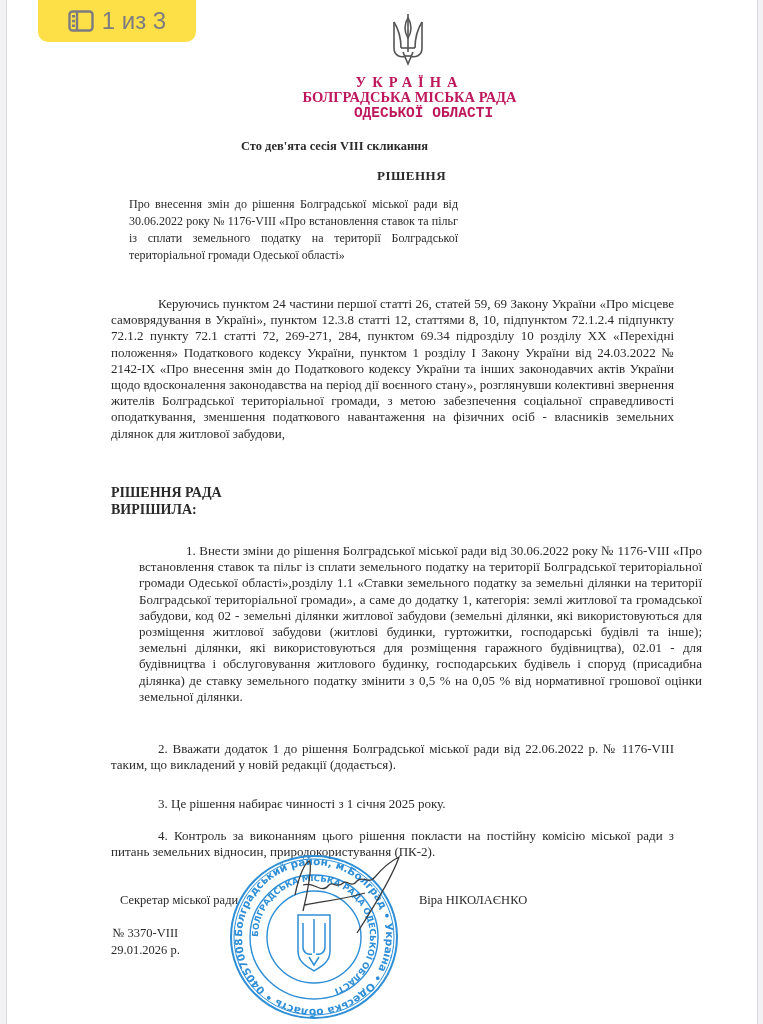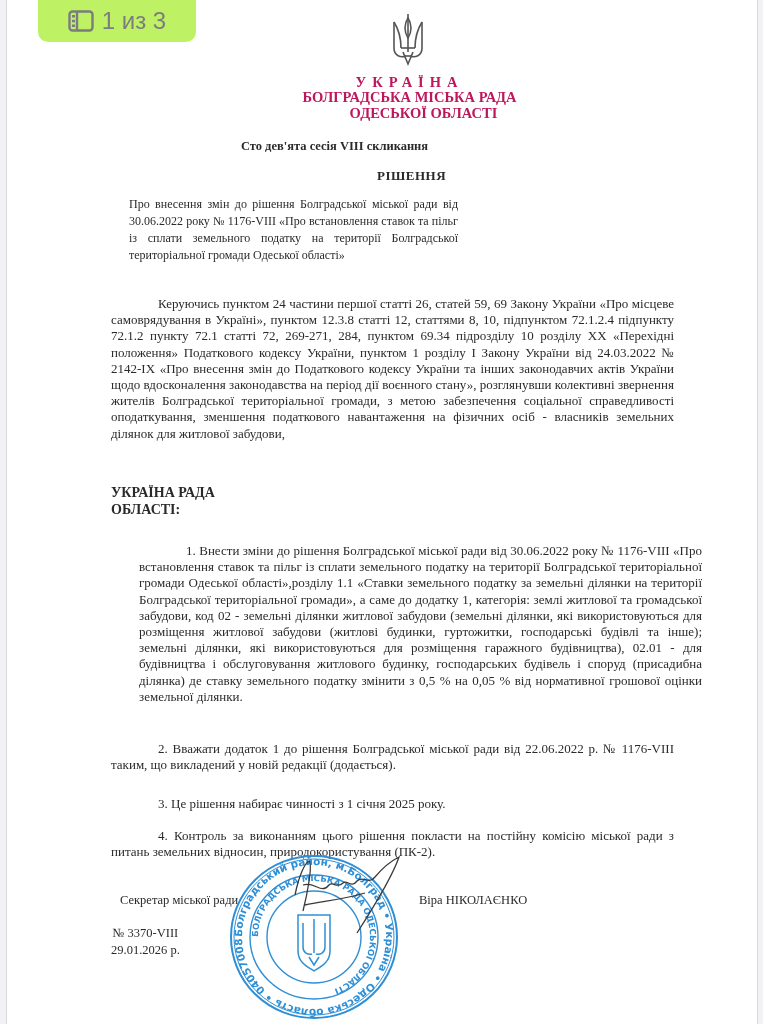--- a/index.html
+++ b/index.html
@@ -9,31 +9,31 @@
     font-family:"Liberation Serif", "DejaVu Serif", serif;
     color:#2a2a2a;
   }
   .page {
     position:absolute; left:6px; top:0; width:750px; height:1024px;
     background:#ffffff;
     border-left:1px solid #d9d9de; border-right:1px solid #d9d9de;
   }
   .page-indicator {
     position:absolute; left:38px; top:0; width:158px; height:42px;
-    background:#bef264; border-radius:0 0 10px 10px;
+    background:#fde047; border-radius:0 0 10px 10px;
     display:flex; align-items:center; justify-content:center; gap:8px;
     font-family:"Liberation Sans","DejaVu Sans",sans-serif;
     font-size:24px; color:#7c7c80; z-index:5;
   }
   .page-indicator svg { display:block; }
   .trident { position:absolute; left:391px; top:12px; width:34px; height:56px; }
   .hdr { position:absolute; left:0; width:763px; text-align:center; font-weight:bold; color:#be185d; }
   .hdr1 { top:74px; font-size:14.5px; letter-spacing:6px; padding-left:56px; box-sizing:border-box; }
   .hdr2 { top:89px; font-size:14.5px; padding-left:56px; box-sizing:border-box;text-align:center; }
-  .hdr3 { top:105px; font-size:14.5px; padding-left:84px; box-sizing:border-box; }
+  .hdr3 { top:105px; font-size:14.5px; padding-left:84px; box-sizing:border-box;font-family:Liberation Mono, monospace; }
   .session { position:absolute; left:0; width:613px; top:139px; text-align:center; font-weight:bold; font-size:12.5px; padding-left:56px; box-sizing:border-box; }
   .decision-title { position:absolute; left:377px; top:168px; font-weight:bold; font-size:13px; letter-spacing:0.5px; }
   .subject { position:absolute; left:129px; top:196px; width:329px; font-size:12px; line-height:17px; text-align:justify; }
   .para { position:absolute; left:111px; width:563px; font-size:13px; line-height:16.2px; text-align:justify; text-indent:47px; }
   .p-intro { top:296px; }
   .council { position:absolute; left:111px; top:484px; font-weight:bold; font-size:14px; line-height:17px; }
   .p1 { top:543px;margin-left:28px; }
   .p2 { top:741px; }
   .p3 { top:796px; }
   .p4 { top:828px; }
@@ -80,22 +80,22 @@
 <div class="hdr hdr3">ОДЕСЬКОЇ ОБЛАСТІ</div>
 
 <div class="session">Сто дев'ята сесія VIII скликання</div>
 <div class="decision-title">РІШЕННЯ</div>
 
 <div class="subject">Про внесення змін до рішення Болградської міської ради від 30.06.2022 року № 1176-VIII «Про встановлення ставок та пільг із сплати земельного податку на території Болградської територіальної громади Одеської області»</div>
 
 <div class="para p-intro">Керуючись пунктом 24 частини першої статті 26, статей 59, 69 Закону України «Про місцеве самоврядування в Україні», пунктом 12.3.8 статті 12, статтями 8, 10, підпунктом 72.1.2.4 підпункту 72.1.2 пункту 72.1 статті 72, 269-271, 284, пунктом 69.34 підрозділу 10 розділу XX «Перехідні положення» Податкового кодексу України, пунктом 1 розділу I Закону України від 24.03.2022 № 2142-IX «Про внесення змін до Податкового кодексу України та інших законодавчих актів України щодо вдосконалення законодавства на період дії воєнного стану», розглянувши колективні звернення жителів Болградської територіальної громади, з метою забезпечення соціальної справедливості оподаткування, зменшення податкового навантаження на фізичних осіб - власників земельних ділянок для житлової забудови,</div>
 
 <div class="council">
-  <div>УКРАЇНА РАДА</div>
-  <div>ОБЛАСТІ:</div>
+  <div>РІШЕННЯ РАДА</div>
+  <div>ВИРІШИЛА:</div>
 </div>
 
 <div class="para p1">1. Внести зміни до рішення Болградської міської ради  від 30.06.2022 року № 1176-VIII «Про встановлення ставок та пільг із сплати земельного податку на території Болградської територіальної громади Одеської області»,розділу 1.1 «Ставки земельного податку за земельні ділянки на території Болградської територіальної громади», а саме до додатку 1, категорія: землі житлової та громадської забудови, код 02 - земельні ділянки житлової забудови (земельні ділянки, які використовуються для розміщення житлової забудови (житлові будинки, гуртожитки, господарські будівлі та інше); земельні ділянки, які використовуються для розміщення гаражного будівництва), 02.01 - для будівництва і обслуговування житлового будинку, господарських будівель і споруд (присадибна ділянка) де ставку земельного податку змінити з 0,5 % на 0,05 % від нормативної грошової оцінки земельної ділянки.</div>
 <div class="para p2">2. Вважати додаток 1 до рішення Болградської міської ради від 22.06.2022 р. № 1176-VIII таким, що викладений у новій редакції (додається).</div>
 <div class="para p3">3. Це рішення набирає чинності з 1 січня 2025 року.</div>
 <div class="para p4">4. Контроль за виконанням цього рішення покласти на постійну комісію міської ради з питань земельних відносин, природокористування (ПК-2).</div>
 
 <div class="sig-label">Секретар міської ради</div>
 <div class="sig-name">Віра НІКОЛАЄНКО</div>
 

